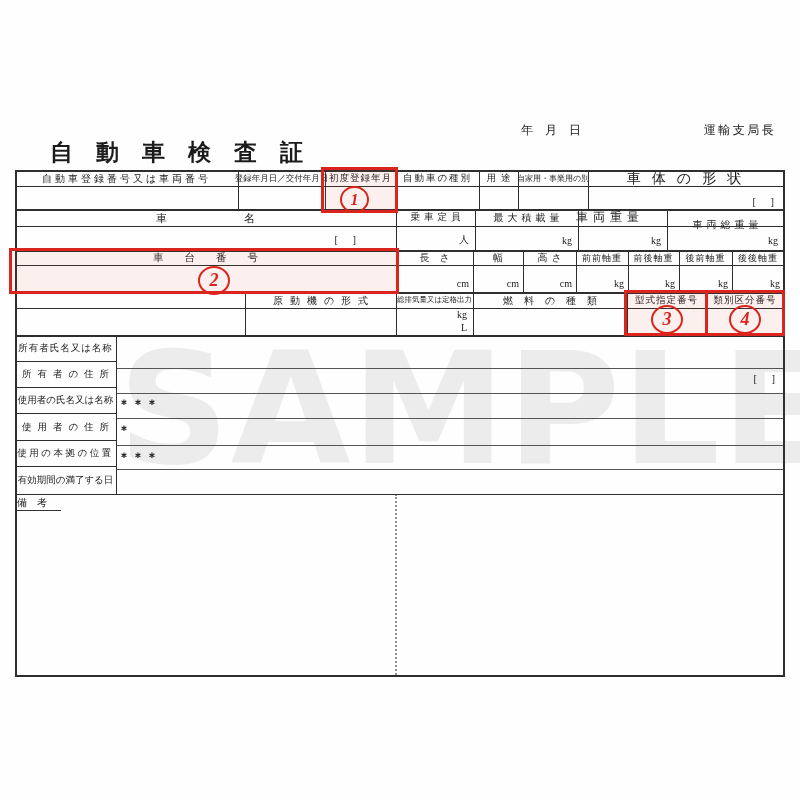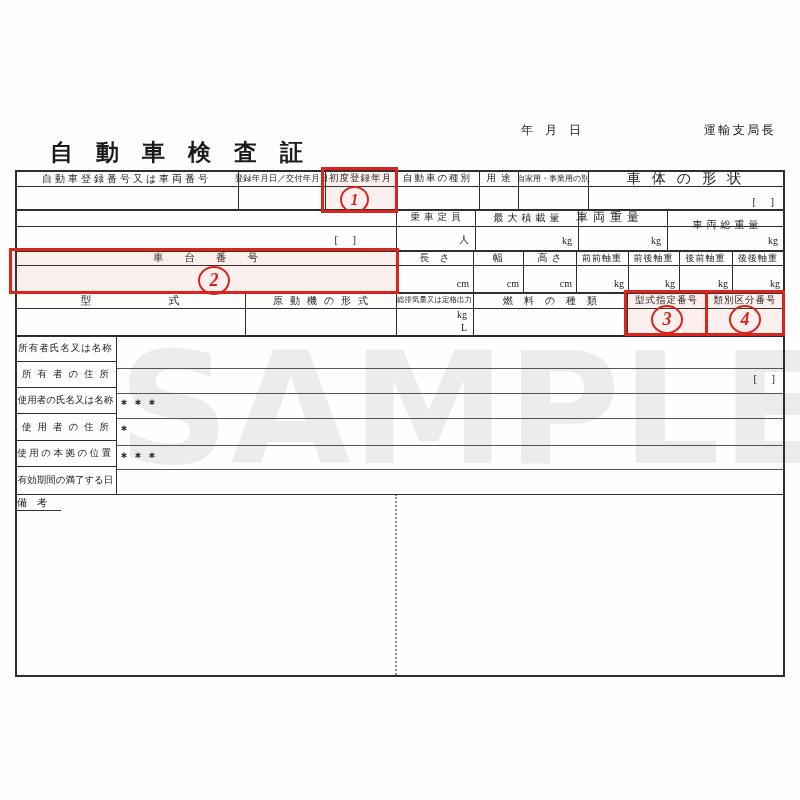--- a/index.html
+++ b/index.html
@@ -39,20 +39,21 @@
 
   <div class="t" style="left:50px;top:138px;width:290px;height:28px;font-size:23px;letter-spacing:23px;font-weight:600;justify-content:flex-start;">自動車検査証</div>
   <div class="t" style="left:238px;top:172px;width:87px;height:13px;font-size:8.5px;">登録年月日／交付年月日</div>
   <div class="t" style="left:325px;top:172px;width:71px;height:13px;font-size:9.5px;letter-spacing:1px;text-align:center;">初度登録年月</div>
   <div class="t" style="left:396px;top:171px;width:83px;height:15px;font-size:9.5px;letter-spacing:2px;">自動車の種別</div>
   <div class="t" style="left:479px;top:171px;width:39px;height:15px;font-size:9.5px;letter-spacing:5px;padding-left:5px;">用途</div>
   <div class="t" style="left:518px;top:172px;width:70px;height:13px;font-size:8px;">自家用・事業用の別</div>
   <div class="t" style="left:588px;top:171px;width:196px;height:15px;font-size:14px;letter-spacing:11px;padding-left:7px;">車体の形状</div>
   <div class="t tr" style="left:700px;top:195px;width:80px;height:14px;font-size:10.5px;letter-spacing:2px;">[　]</div>
 
+  <div class="t" style="left:15px;top:210px;width:381px;height:16px;font-size:11px;">車　　　　　　　名</div>
   <div class="t tr" style="left:300px;top:233px;width:62px;height:14px;font-size:10.5px;letter-spacing:2px;">[　]</div>
   <div class="t" style="left:396px;top:210px;width:79px;height:15px;font-size:9.5px;letter-spacing:4px;padding-left:4px;">乗車定員</div>
   <div class="t" style="left:475px;top:210px;width:103px;height:15px;font-size:10px;letter-spacing:4px;padding-left:4px;">最大積載量</div>
   <div class="t" style="left:556px;top:210px;width:89px;height:15px;font-size:12px;letter-spacing:5px;padding-left:19px;">車両重量</div>
   <div class="t" style="left:667px;top:210px;width:117px;height:30px;font-size:10px;letter-spacing:4px;padding-left:4px;">車両総重量</div>
   <div class="t tr" style="left:396px;top:233px;width:77px;height:14px;font-size:10px;">人</div>
   <div class="t tr" style="left:475px;top:233px;width:101px;height:14px;font-size:10px;">kg</div>
   <div class="t tr" style="left:578px;top:233px;width:87px;height:14px;font-size:10px;">kg</div>
   <div class="t tr" style="left:667px;top:233px;width:115px;height:14px;font-size:10px;">kg</div>
 
@@ -65,21 +66,20 @@
   <div class="t" style="left:679px;top:252px;width:53px;height:13px;font-size:9px;letter-spacing:1px;">後前軸重</div>
   <div class="t" style="left:732px;top:252px;width:52px;height:13px;font-size:9px;letter-spacing:1px;">後後軸重</div>
   <div class="t tr" style="left:396px;top:276px;width:77px;height:14px;font-size:10px;">cm</div>
   <div class="t tr" style="left:473px;top:276px;width:50px;height:14px;font-size:10px;">cm</div>
   <div class="t tr" style="left:523px;top:276px;width:53px;height:14px;font-size:10px;">cm</div>
   <div class="t tr" style="left:576px;top:276px;width:52px;height:14px;font-size:10px;">kg</div>
   <div class="t tr" style="left:628px;top:276px;width:51px;height:14px;font-size:10px;">kg</div>
   <div class="t tr" style="left:679px;top:276px;width:53px;height:14px;font-size:10px;">kg</div>
   <div class="t tr" style="left:732px;top:276px;width:52px;height:14px;font-size:10px;">kg</div>
 
-  <div class="t" style="left:15px;top:293px;width:230px;height:15px;font-size:11px;">型　　　　　　　式</div>
   <div class="t" style="left:245px;top:293px;width:151px;height:15px;font-size:10px;letter-spacing:7px;padding-left:7px;">原動機の形式</div>
   <div class="t" style="left:396px;top:294px;width:77px;height:12px;font-size:7.5px;">総排気量又は定格出力</div>
   <div class="t" style="left:473px;top:293px;width:154px;height:15px;font-size:10px;letter-spacing:11px;padding-left:11px;">燃料の種類</div>
   <div class="t" style="left:627px;top:293px;width:79px;height:14px;font-size:9.5px;letter-spacing:1px;">型式指定番号</div>
   <div class="t" style="left:706px;top:293px;width:78px;height:14px;font-size:9.5px;letter-spacing:1px;">類別区分番号</div>
   <div class="t tr" style="left:396px;top:308px;width:75px;height:13px;font-size:10px;">kg</div>
   <div class="t tr" style="left:396px;top:321px;width:75px;height:13px;font-size:10px;">L</div>
 
   <div class="t" style="left:17px;top:337px;width:97px;height:22px;font-size:9.5px;letter-spacing:1px;">所有者氏名又は名称</div>
   <div class="t" style="left:17px;top:363px;width:97px;height:22px;font-size:9.5px;letter-spacing:6px;padding-left:6px;">所有者の住所</div>

